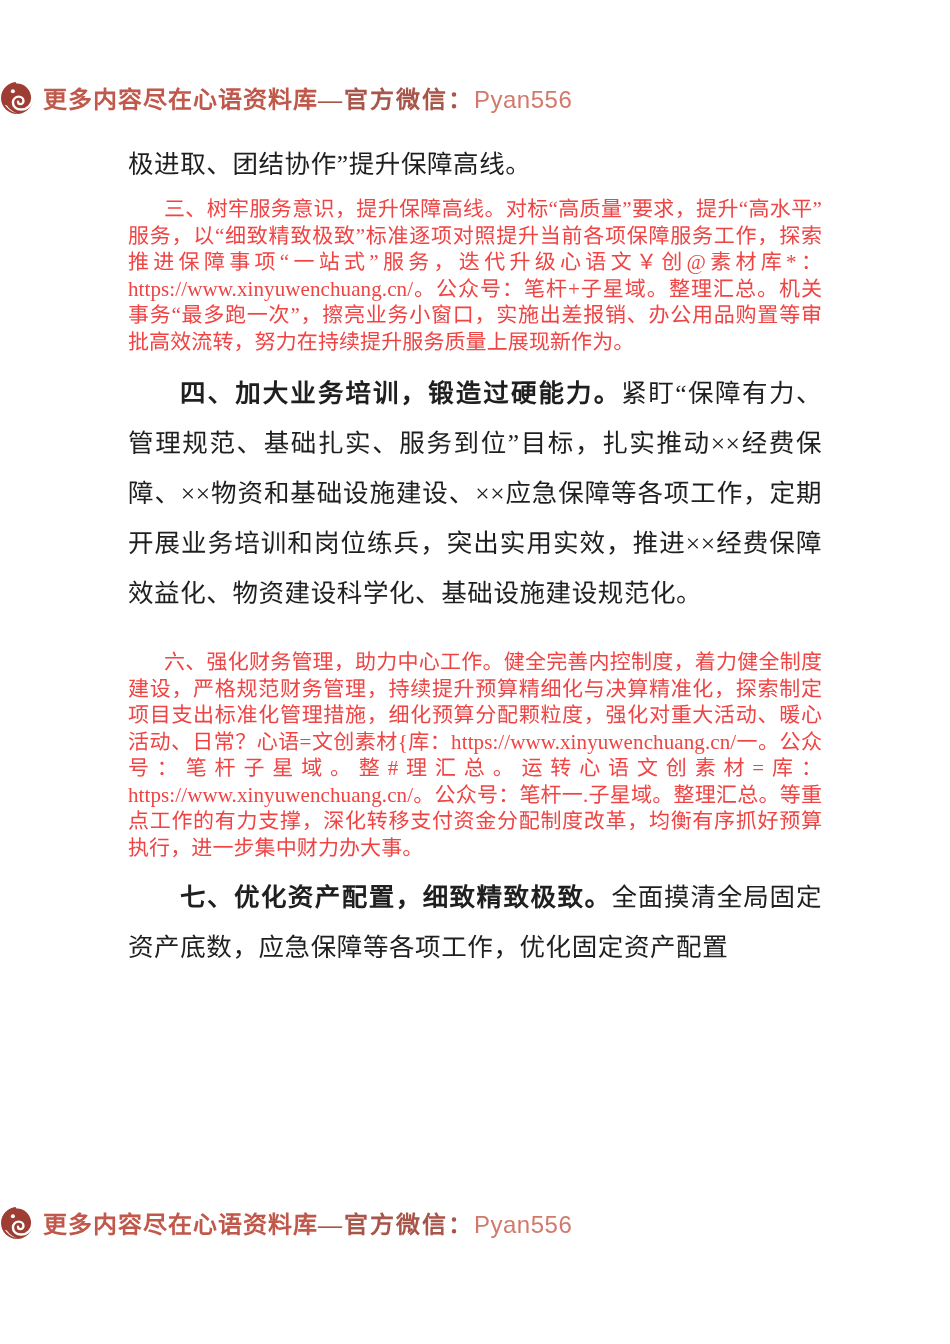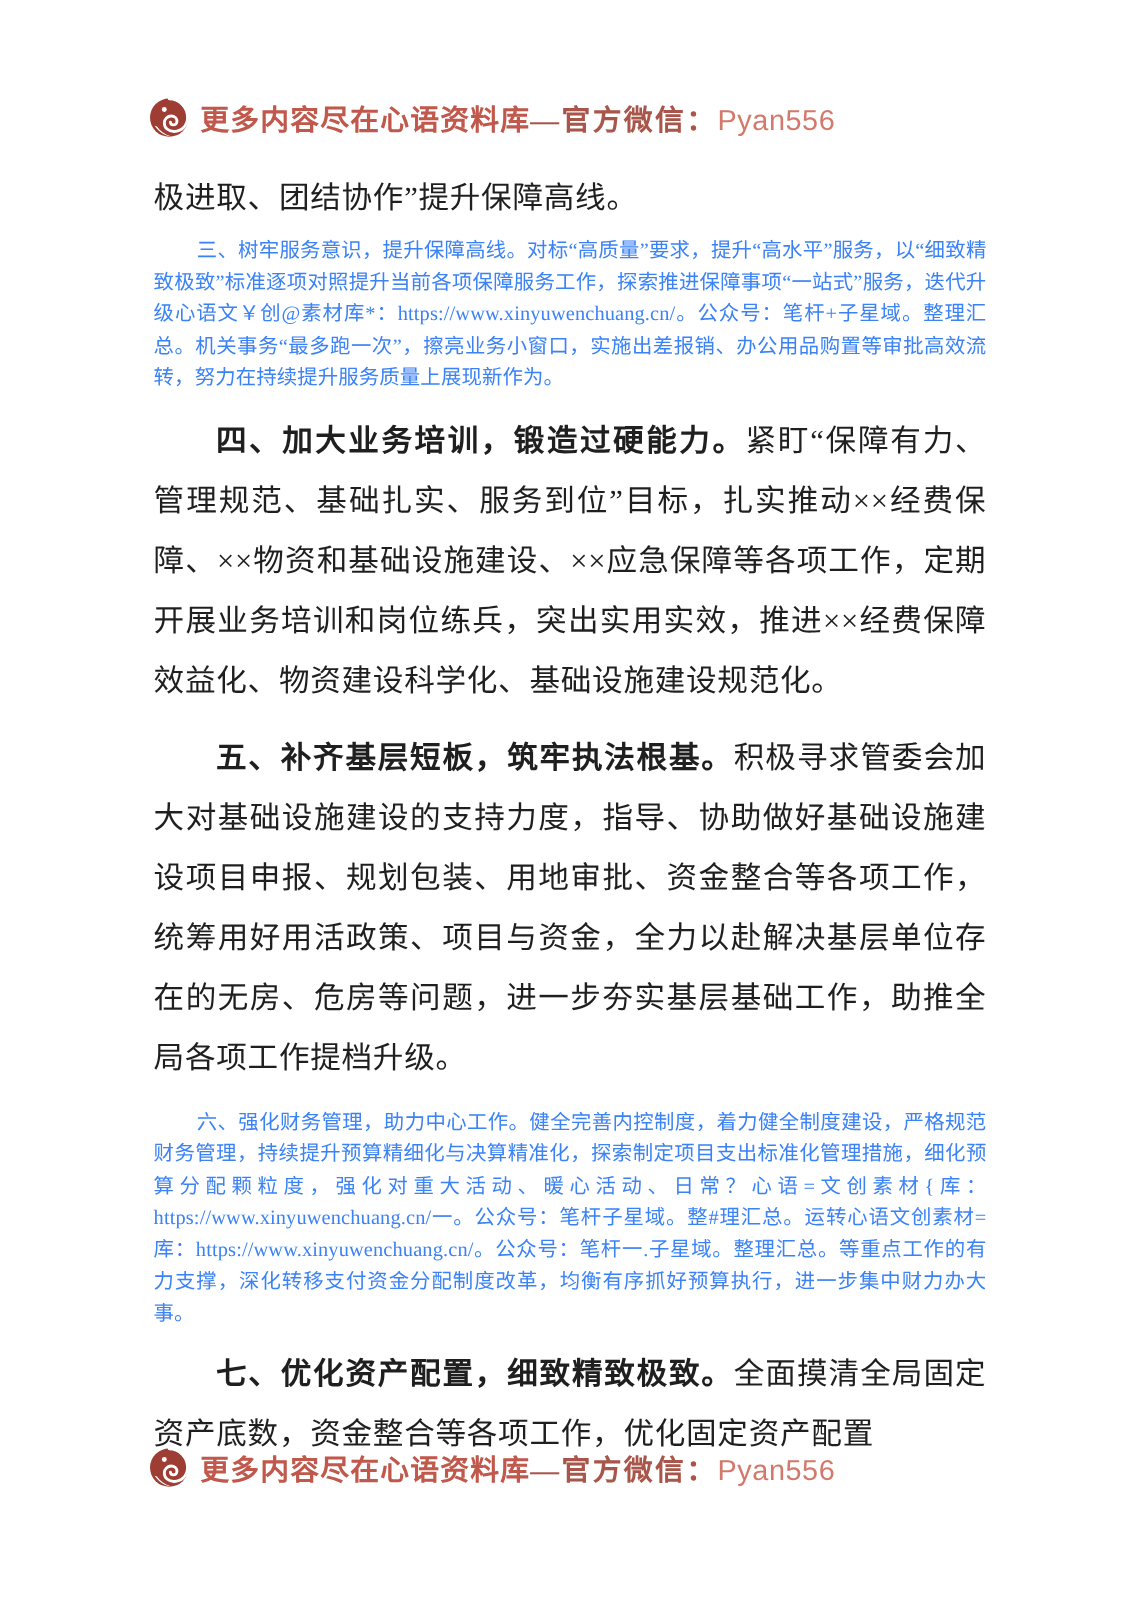--- a/index.html
+++ b/index.html
@@ -25,21 +25,21 @@
     background: #ffffff;
   }
 
   
   .watermark {
     position: absolute;
     left: 0;
     width: 820px;
     display: flex;
     align-items: center;
-    justify-content: center;
+    justify-content: flex-start;
     gap: 9px;
     white-space: nowrap;
   }
   .watermark.top    { top: 80px;  }
   .watermark.bottom { top: 1205px; }
 
   .wm-logo {
     width: 34px;
     height: 34px;
     flex: 0 0 34px;
@@ -87,27 +87,27 @@
   p.big .hd {
     font-weight: 700;
     letter-spacing: 1.2px;
     margin-top: 12px;
   }
 
   
   p.small {
     margin: 0;
     font-family: "Liberation Serif", "DejaVu Serif", serif;
-    font-size: 17px;
+    font-size: 21px;
     line-height: 26.5px;
     letter-spacing: 0.1px;
     text-align: justify;
     text-justify: inter-character;
     text-indent: 36px;
-    color: #3b82f6;
+    color: #ef4444;
   }
 
   .sp-3  { height: 6px; }
   .sp-4  { height: 14px; }
   .sp-5  { height: 14px; }
   .sp-6  { height: 16px; }
   .sp-7  { height: 12px; }
 </style>
 </head>
 <body>
@@ -133,29 +133,28 @@
     <div class="sp-3"></div>
 
     <p class="small">三、树牢服务意识，提升保障高线。对标“高质量”要求，提升“高水平”服务，以“细致精致极致”标准逐项对照提升当前各项保障服务工作，探索推进保障事项“一站式”服务，迭代升级心语文￥创@素材库*：https://www.xinyuwenchuang.cn/。公众号：笔杆+子星域。整理汇总。机关事务“最多跑一次”，擦亮业务小窗口，实施出差报销、办公用品购置等审批高效流转，努力在持续提升服务质量上展现新作为。</p>
 
     <div class="sp-4"></div>
 
     <p class="big indent"><b class="hd">四、加大业务培训，锻造过硬能力。</b><span>紧盯“保障有力、管理规范、基础扎实、服务到位”目标，扎实推动××经费保障、××物资和基础设施建设、××应急保障等各项工作，定期开展业务培训和岗位练兵，突出实用实效，推进××经费保障效益化、物资建设科学化、基础设施建设规范化。</span></p>
 
     <div class="sp-5"></div>
 
-    <p class="big indent"><b class="hd">五、补齐基层短板，筑牢执法根基。</b><span>积极寻求管委会加大对基础设施建设的支持力度，指导、协助做好基础设施建设项目申报、规划包装、用地审批、资金整合等各项工作，统筹用好用活政策、项目与资金，全力以赴解决基层单位存在的无房、危房等问题，进一步夯实基层基础工作，助推全局各项工作提档升级。</span></p>
 
     <div class="sp-6"></div>
 
     <p class="small">六、强化财务管理，助力中心工作。健全完善内控制度，着力健全制度建设，严格规范财务管理，持续提升预算精细化与决算精准化，探索制定项目支出标准化管理措施，细化预算分配颗粒度，强化对重大活动、暖心活动、日常？心语=文创素材{库：https://www.xinyuwenchuang.cn/一。公众号：笔杆子星域。整#理汇总。运转心语文创素材=库：https://www.xinyuwenchuang.cn/。公众号：笔杆一.子星域。整理汇总。等重点工作的有力支撑，深化转移支付资金分配制度改革，均衡有序抓好预算执行，进一步集中财力办大事。</p>
 
     <div class="sp-7"></div>
 
-    <p class="big indent"><b class="hd">七、优化资产配置，细致精致极致。</b><span>全面摸清全局固定资产底数，资金整合等各项工作，优化固定资产配置</span></p>
+    <p class="big indent"><b class="hd">七、优化资产配置，细致精致极致。</b><span>全面摸清全局固定资产底数，应急保障等各项工作，优化固定资产配置</span></p>
 
   </div>
 
   <div class="watermark bottom">
     <svg class="wm-logo" viewBox="0 0 100 100" aria-hidden="true">
       <circle cx="50" cy="50" r="47" fill="#9e3d33"></circle>
       <path d="M50 4 C74 4 95 24 95 50 C95 70 80 84 62 84 C48 84 38 75 38 63 C38 53 46 46 55 46 C63 46 69 52 69 59 C69 64 65 68 60 68 C56 68 53 65 53 61" fill="none" stroke="#ffffff" stroke-width="7" stroke-linecap="round"></path>
       <path d="M14 70 C24 84 38 94 54 96 C40 92 28 84 20 72 Z" fill="#ffffff"></path>
       <circle cx="38" cy="30" r="6" fill="#ffffff"></circle>
     </svg>

